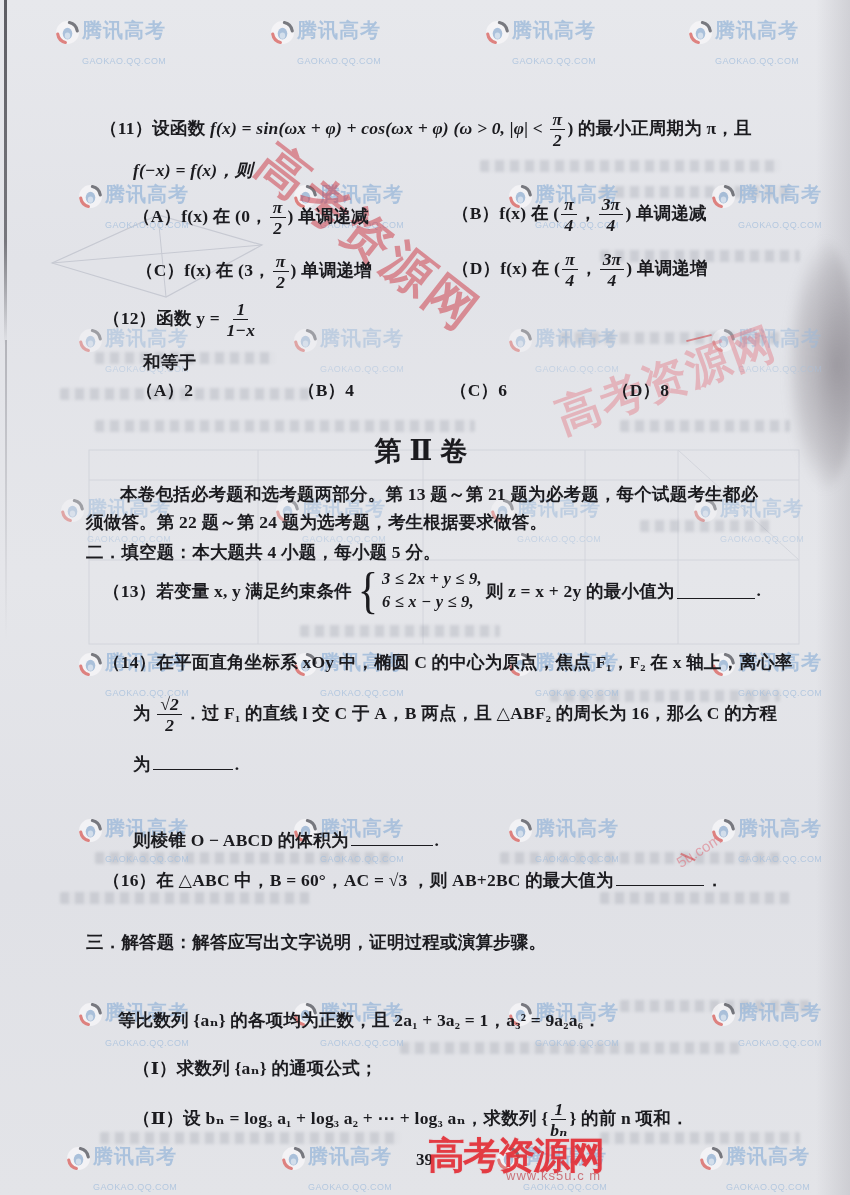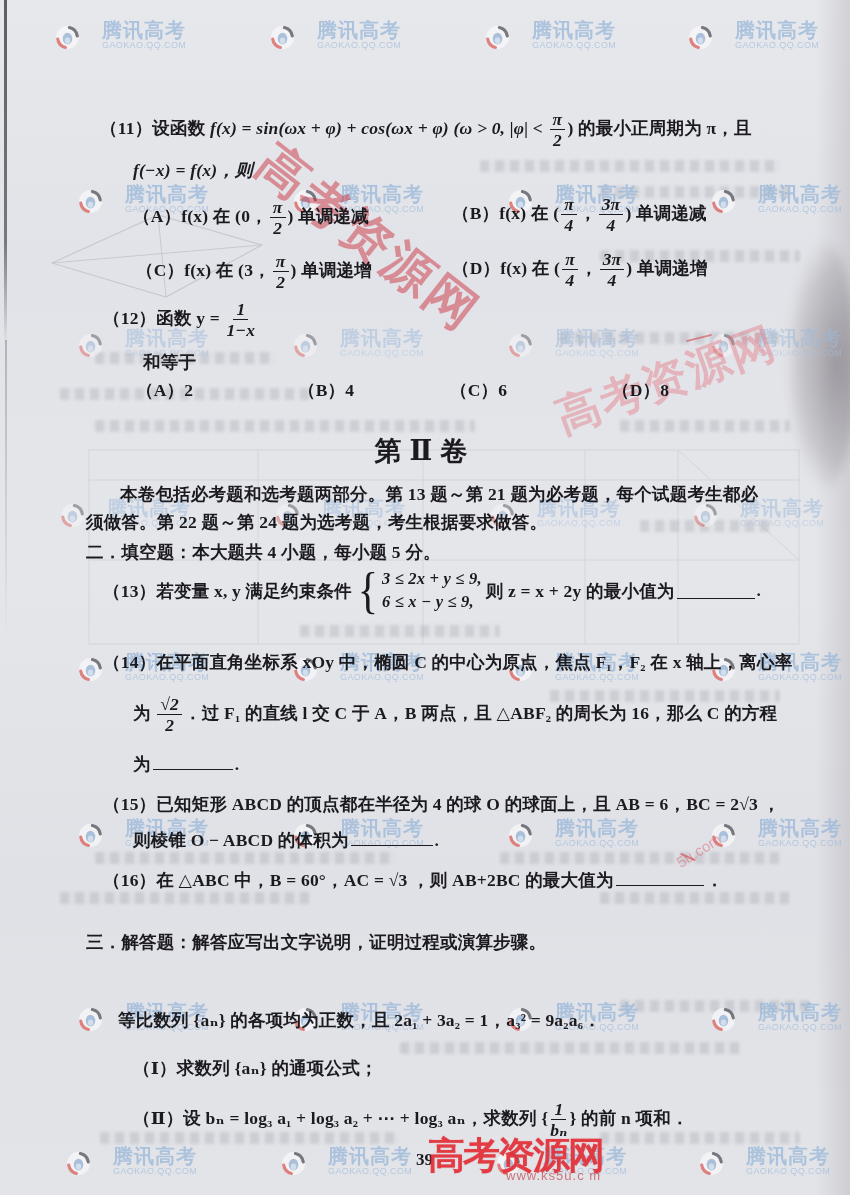--- a/index.html
+++ b/index.html
@@ -13,27 +13,27 @@
   .spine{position:absolute;left:4px;top:0;width:3px;height:345px;background:linear-gradient(180deg,#5d5d63,#77777d 70%,rgba(120,120,126,0));}
   .spine2{position:absolute;left:5px;top:340px;width:2px;height:300px;background:linear-gradient(180deg,rgba(120,120,128,.45),rgba(120,120,128,0));}
   .edge-shade{position:absolute;right:0;top:0;width:34px;height:100%;background:linear-gradient(90deg,rgba(150,148,156,0),rgba(150,148,156,.28));}
   .scan-blob{position:absolute;right:-8px;top:240px;width:70px;height:250px;border-radius:50%;
     background:radial-gradient(ellipse at 70% 50%,rgba(108,102,110,.55),rgba(120,115,122,.25) 55%,transparent 75%);filter:blur(5px);}
   .smudge{position:absolute;height:12px;border-radius:2px;filter:blur(1.6px);opacity:.5;
     background:repeating-linear-gradient(90deg,rgba(110,116,130,.38) 0 9px,rgba(110,116,130,.05) 9px 15px);}
   .ghostsvg{position:absolute;}
   
   .wm-row{position:absolute;height:40px;width:800px;}
-  .wm{position:absolute;top:0;display:flex;align-items:flex-end;gap:22px;opacity:.78;}
+  .wm{position:absolute;top:0;display:flex;align-items:flex-start;gap:2px;opacity:.78;}
   .wm:nth-child(1){left:0}.wm:nth-child(2){left:215px}.wm:nth-child(3){left:430px}.wm:nth-child(4){left:633px}
   .wm-row.faint .wm{opacity:.5}
   .wm-icon{width:25px;height:25px;flex:0 0 auto;}
   .wm-txt{display:flex;flex-direction:column;line-height:1;}
   .wm-title{font-family:"Liberation Sans","DejaVu Sans",sans-serif;font-size:20px;font-weight:700;color:#9cb9da;letter-spacing:1px;}
-  .wm-url{font-family:"Liberation Sans","DejaVu Sans",sans-serif;font-size:9px;color:#a7c0dd;letter-spacing:.4px;margin-top:1px;}
+  .wm-url{font-family:"Liberation Sans","DejaVu Sans",sans-serif;font-size:9px;color:#a7c0dd;letter-spacing:.4px;margin-top:17px;}
   
   .stamp-top{position:absolute;left:284px;top:130px;transform:rotate(38deg);transform-origin:left top;
     white-space:nowrap;font-size:50px;font-weight:700;color:rgba(203,44,56,.48);letter-spacing:3px;}
   .stamp-mid{position:absolute;left:548px;top:392px;transform:rotate(-20deg);transform-origin:left top;
     white-space:nowrap;font-size:44px;font-weight:700;color:rgba(226,115,126,.42);letter-spacing:2px;}
   .stamp-bottom{position:absolute;left:428px;top:1131px;white-space:nowrap;font-size:37px;font-weight:700;
     color:rgba(226,48,56,.88);letter-spacing:-2px;text-shadow:0 0 1px rgba(226,48,56,.5);}
   .stamp-url{position:absolute;left:506px;top:1168px;font-family:"Liberation Sans",sans-serif;
     font-size:13px;color:rgba(198,96,104,.85);letter-spacing:1px;}
   .stamp-side{position:absolute;left:674px;top:842px;transform:rotate(-32deg);font-size:15px;
@@ -613,21 +613,20 @@
   <div class="line" style="left:133px;top:695px">
     <span>为 </span><span class="frac">
         <span class="num">√2</span>
         <span class="den">2</span>
       </span><span>．过 F₁ 的直线 l 交 C 于 A，B 两点，且 △ABF₂ 的周长为 16，那么 C 的方程</span>
   </div>
   <div class="line" style="left:133px;top:752px">
     <span>为</span><span class="blank" style="width:80px"></span><span>.</span>
   </div>
 
-  <div class="line" style="left:103px;top:792px">（15）已知矩形 ABCD 的顶点都在半径为 4 的球 O 的球面上，且 AB = 6，BC = 2√3 ，</div>
   <div class="line" style="left:133px;top:828px">
     <span>则棱锥 O − ABCD 的体积为</span><span class="blank" style="width:82px"></span><span>.</span>
   </div>
 
   <div class="line" style="left:103px;top:868px">
     <span>（16）在 △ABC 中，B = 60°，AC = √3 ，则 AB+2BC 的最大值为</span><span class="blank" style="width:88px"></span><span>．</span>
   </div>
 
   <div class="line" style="left:86px;top:930px">三．解答题：解答应写出文字说明，证明过程或演算步骤。</div>
   <div class="line" style="left:118px;top:1008px">等比数列 {aₙ} 的各项均为正数，且 2a₁ + 3a₂ = 1，a₃² = 9a₂a₆．</div>

